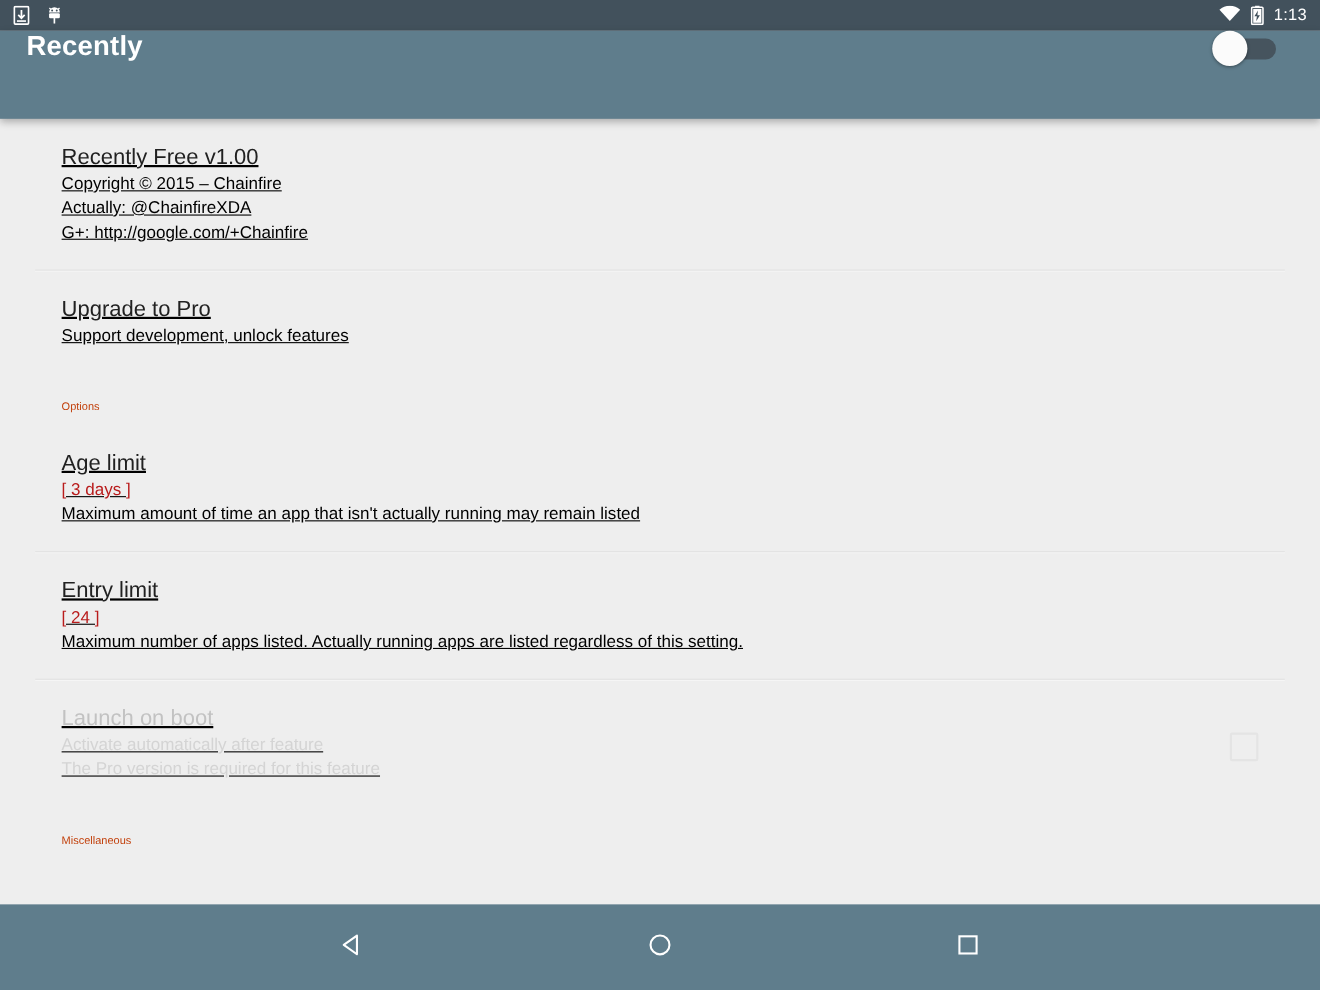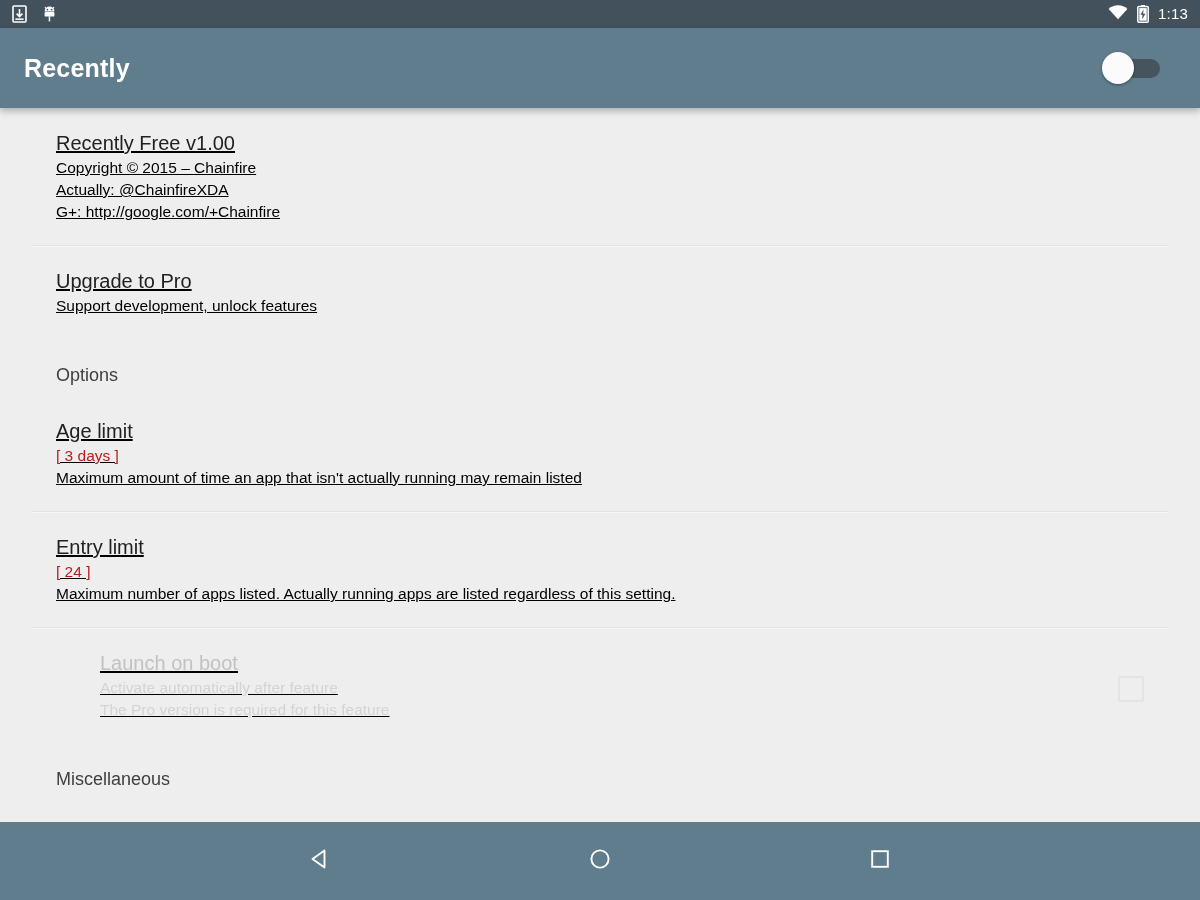--- a/index.html
+++ b/index.html
@@ -19,21 +19,21 @@
   .status-left{ display:flex; align-items:center; gap:14px; }
   .status-right{ margin-left:auto; display:flex; align-items:flex-start; gap:9px; }
   .status-clock{
     color:#ffffff; font-size:15px; letter-spacing:.2px;
   }
   .sb-icon{ display:block; }
 
   
   .toolbar{
     height:80px; background:#5f7d8c;
-    display:flex; align-items:center;
+    display:flex; 
     padding:0 24px;
     position:relative; z-index:5;
     box-shadow:0 3px 7px rgba(0,0,0,.28);
   }
   .toolbar-title{
     color:#ffffff; font-size:25px; font-weight:bold;
     letter-spacing:.2px;
   }
   .toolbar-switch{
     margin-left:auto; margin-right:12px;
@@ -57,39 +57,39 @@
     height:var(--content-h,714px);
     background:#eeeeee;
     overflow:hidden;
     position:relative;
   }
   .pref{
     padding:22px 56px 22px 56px;
     position:relative;
     text-decoration:underline;
   }
-  .pref-row{ display:flex; align-items:center;margin-left:44px; }
+  .pref-row{ display:flex; align-items:center; }
   .pref-text{ flex:1; min-width:0; }
   .pref-title{
     font-size:20px; color:#212121; line-height:1.35;
   }
   .pref-sub{
     font-size:15.5px; color:#000000; line-height:1.42;
   }
   .pref-value{
     font-size:15.5px; color:#b91c1c; line-height:1.42;
   }
   .divider{
     height:1px; background:#e2e2e2;
     margin:0 32px;
     box-shadow:0 1px 0 #f6f6f6;
   }
   .section-header{
     padding:26px 56px 10px 56px;
-    font-size:18px; color:#404040; font-weight:normal;
+    font-size:10px; color:#c2410c; font-weight:normal;
   }
 
   
   .pref.disabled .pref-title{ color:#c2c2c2; }
   .pref.disabled .pref-sub{ color:#d4d4d4; }
 
   .checkbox{
     width:26px; height:26px;
     border:2px solid #7a7a7a;
     border-radius:2px;

